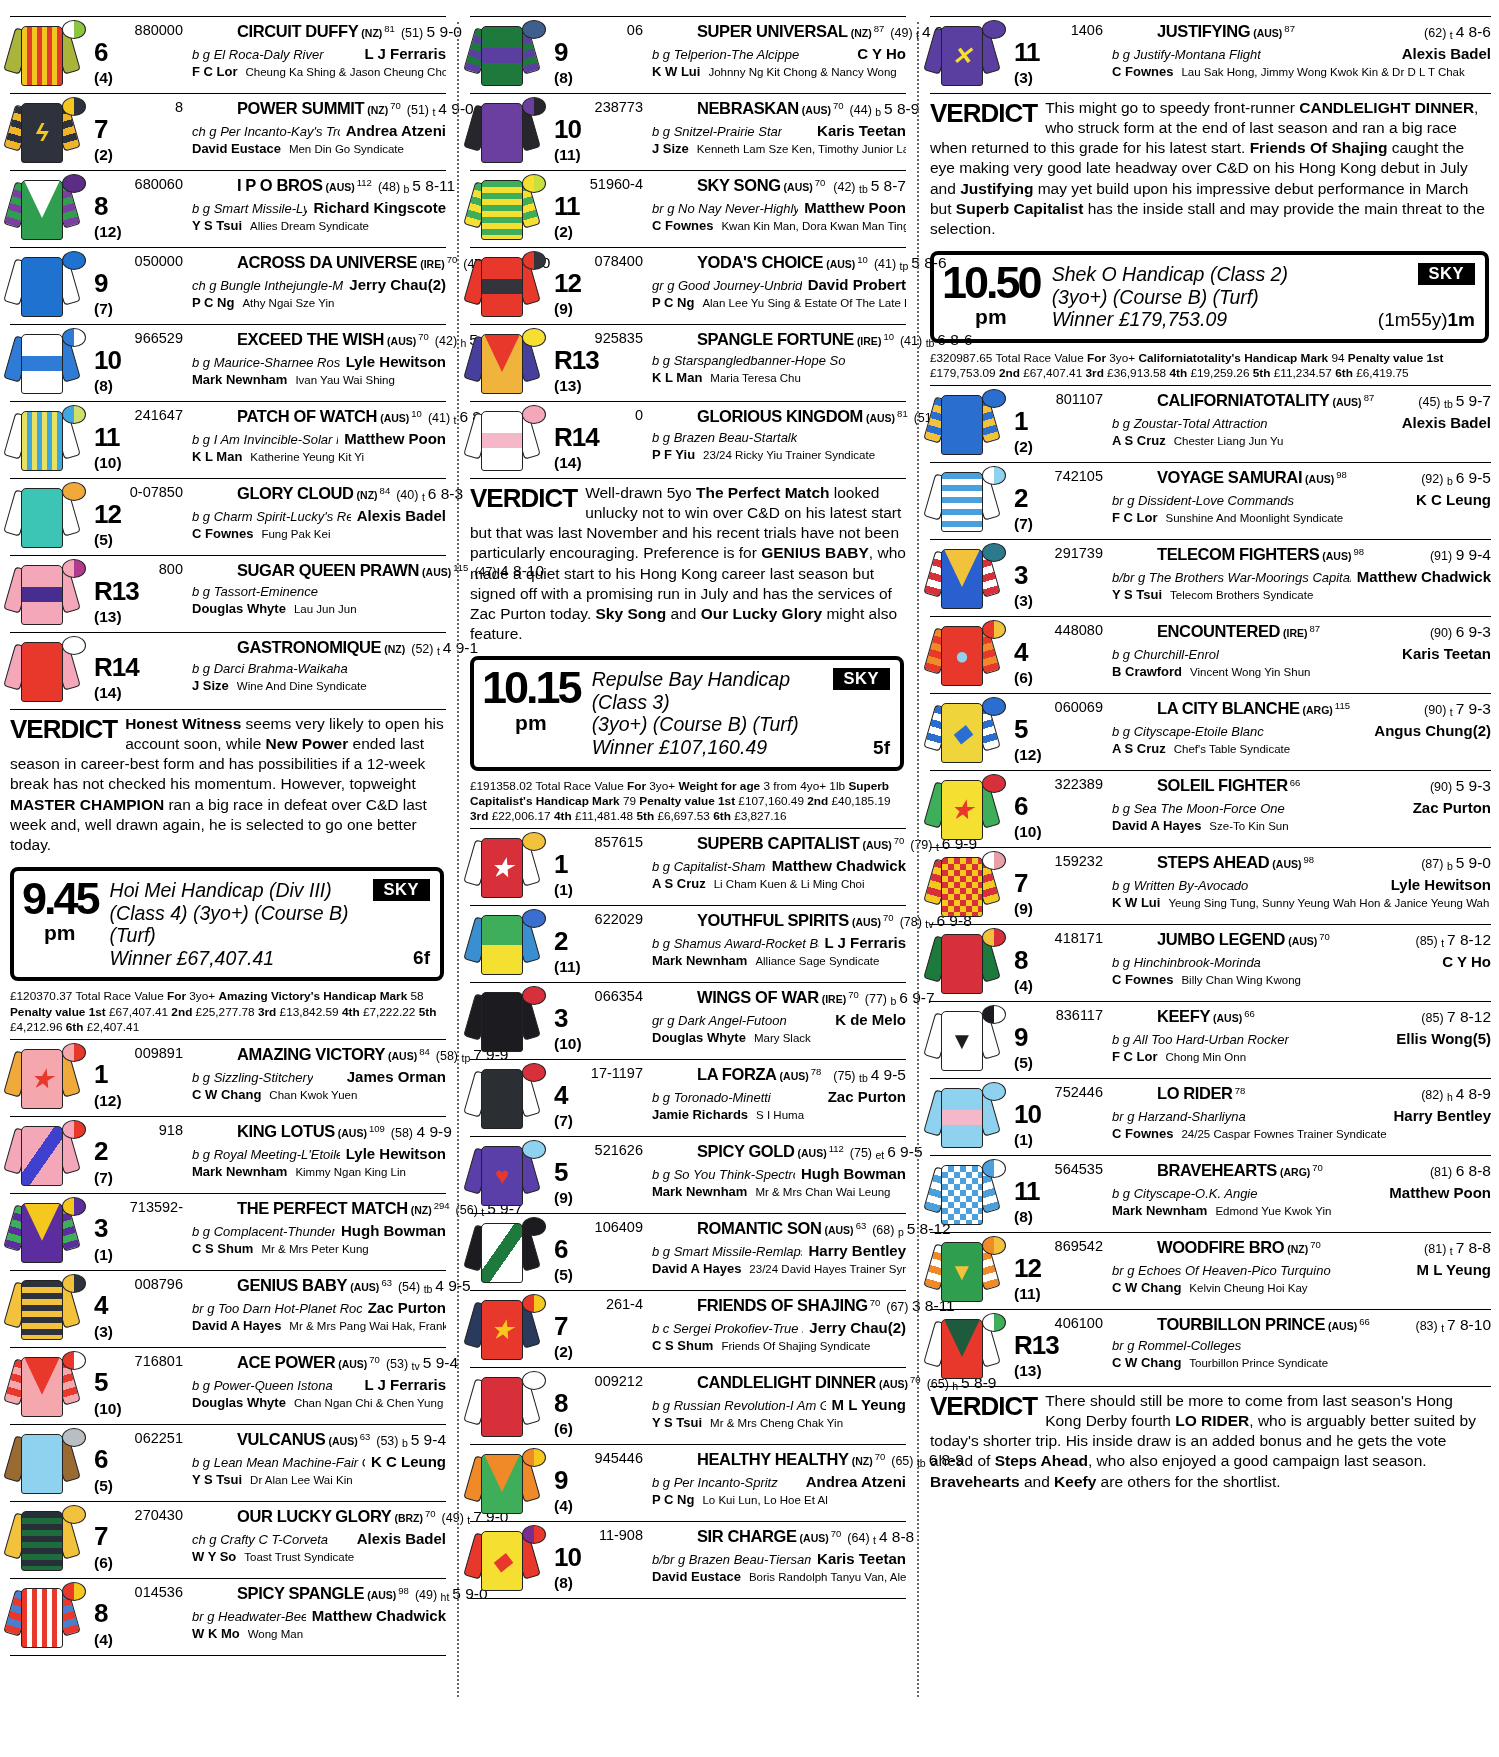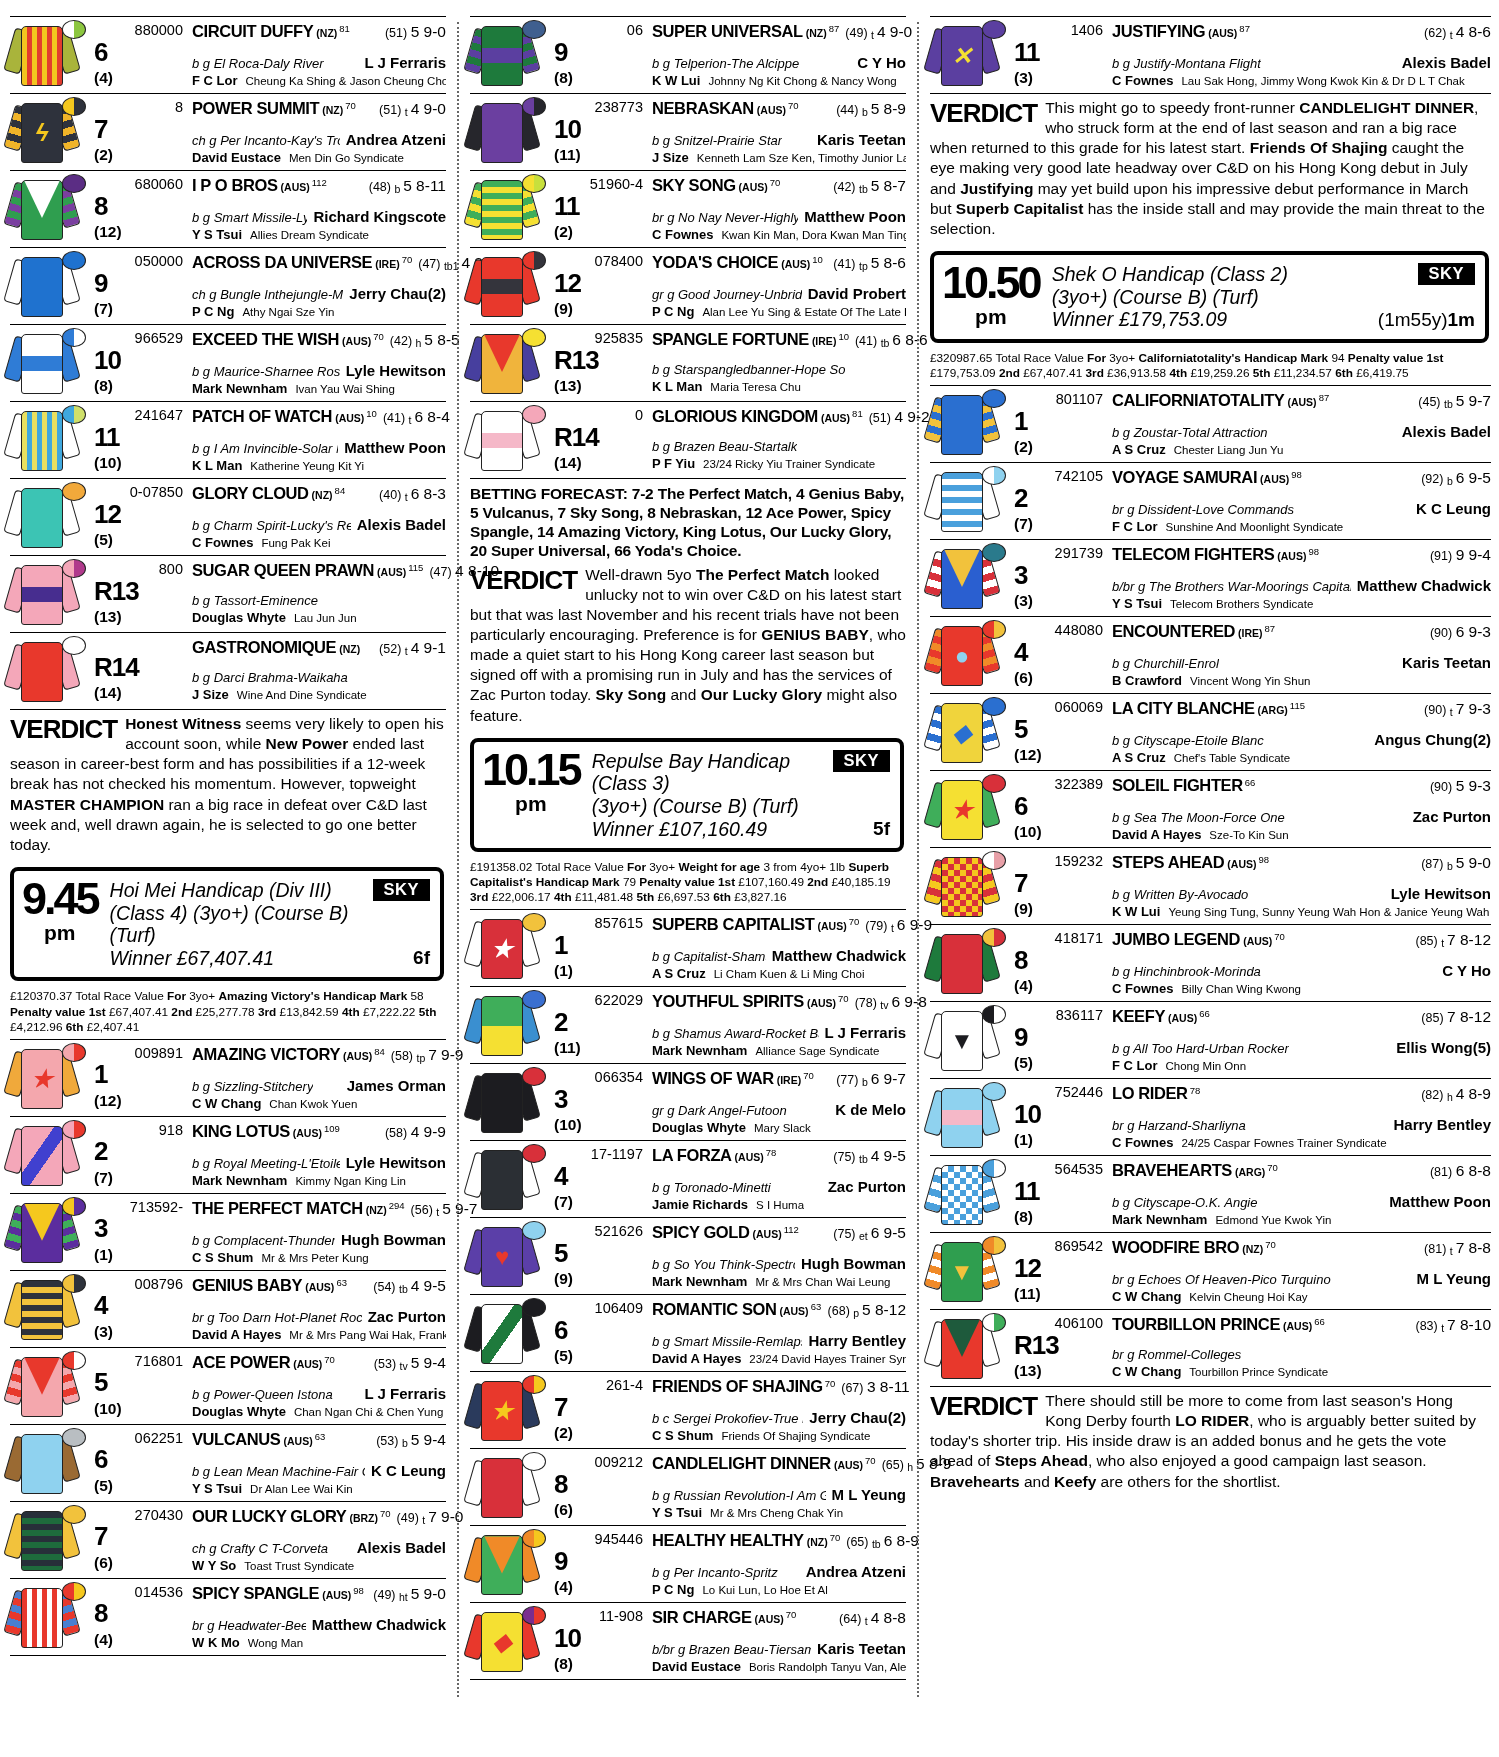--- a/index.html
+++ b/index.html
@@ -22,28 +22,28 @@
   .vpat{position:absolute;left:0;top:0;width:100%;height:100%;clip-path:polygon(6% 0,94% 0,50% 64%);display:block;}
   .glyph{position:absolute;left:0;top:0;width:100%;height:100%;display:flex;align-items:center;justify-content:center;font-size:24px;font-weight:bold;line-height:1;}
   
   .numcol{display:flex;flex-direction:column;}
   .formfigs{text-align:right;font-size:14.5px;line-height:1.15;padding-right:5px;min-height:16px;}
   .bignum{font-size:26px;font-weight:800;line-height:1.05;letter-spacing:-1px;}
   .draw{font-size:15.5px;font-weight:700;margin-top:3px;}
   
   .rmain{display:flex;flex-direction:column;min-width:0;}
   .l1{display:flex;align-items:baseline;white-space:nowrap;}
-  .hname{font-weight:800;font-size:16.5px;letter-spacing:-0.4px;}
+  .hname{font-weight:800;font-size:16.5px;letter-spacing:-0.4px;margin-left:45px;}
   .country{font-weight:800;font-size:10.5px;margin-left:3px;}
   .sup{font-size:9.5px;vertical-align:super;position:relative;top:-5px;margin-left:2px;}
   .rt{margin-left:auto;padding-left:6px;}
   .rating{font-size:12.5px;}
   .equip{font-size:10.5px;position:relative;top:2px;}
   .aw{font-size:15.5px;}
-  .l2{display:flex;align-items:baseline;white-space:nowrap;margin-top:13px;text-align:center;}
+  .l2{display:flex;align-items:baseline;white-space:nowrap;margin-top:4px;text-align:center;}
   .breeding{font-style:italic;font-size:13px;overflow:hidden;min-width:0;}
   .jockey{margin-left:auto;font-weight:800;font-size:15px;padding-left:6px;}
   .l3{display:flex;align-items:baseline;white-space:nowrap;margin-top:2px;overflow:hidden;}
   .trainer{font-weight:800;font-size:13px;margin-right:8px;flex:0 0 auto;}
   .owner{font-size:11.5px;overflow:hidden;}
   
   .forecast{font-weight:800;font-size:15.5px;line-height:1.22;margin:6px 0 2px;letter-spacing:-0.2px;}
   .verdict{font-size:15.5px;line-height:1.3;margin:4px 0 12px;}
   .vlabel{float:left;font-weight:800;font-size:26px;letter-spacing:-1px;margin:2px 8px 0 0;line-height:1;}
   .b{font-weight:800;}
@@ -758,21 +758,20 @@
             <div class="l2">
               <span class="breeding">b g Brazen Beau-Startalk</span>
             </div>
             <div class="l3">
               <span class="trainer">P F Yiu</span>
               <span class="owner">23/24 Ricky Yiu Trainer Syndicate</span>
             </div>
           </div>
         </article>
       </div>
-      <p class="forecast">BETTING FORECAST: 7-2 The Perfect Match, 4 Genius Baby, 5 Vulcanus, 7 Sky Song, 8 Nebraskan, 12 Ace Power, Spicy Spangle, 14 Amazing Victory, King Lotus, Our Lucky Glory, 20 Super Universal, 66 Yoda's Choice.</p>
       <p class="verdict"><span class="vlabel">VERDICT</span><span>Well-drawn 5yo </span><span class="b">The Perfect Match</span><span> looked unlucky not to win over C&amp;D on his latest start but that was last November and his recent trials have not been particularly encouraging. Preference is for </span><span class="b">GENIUS BABY</span><span>, who made a quiet start to his Hong Kong career last season but signed off with a promising run in July and has the services of Zac Purton today. </span><span class="b">Sky Song</span><span> and </span><span class="b">Our Lucky Glory</span><span> might also feature.</span></p>
       <section class="racebox">
         <div class="rtimewrap">
           <div class="rtime">10.15</div>
           <div class="rampm">pm</div>
         </div>
         <div class="rtitle">
           <div>Repulse Bay Handicap (Class 3)</div>
           <div>(3yo+) (Course B) (Turf)</div>
           <div class="rwinner">Winner £107,160.49</div>

